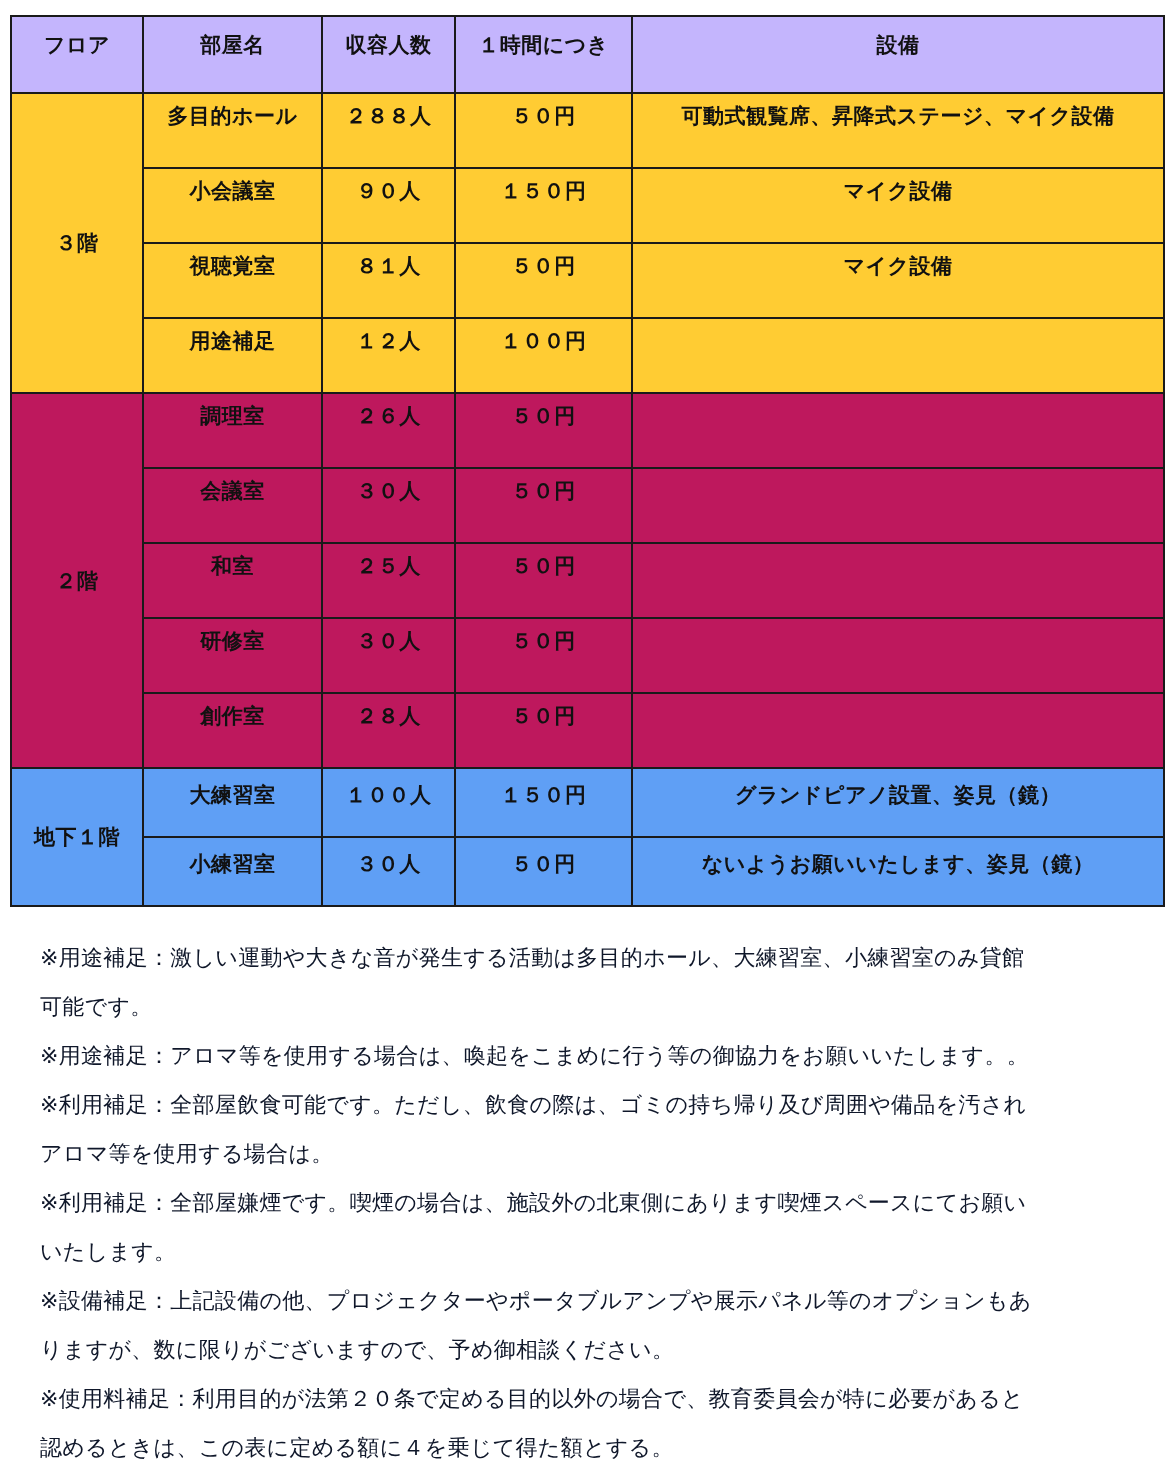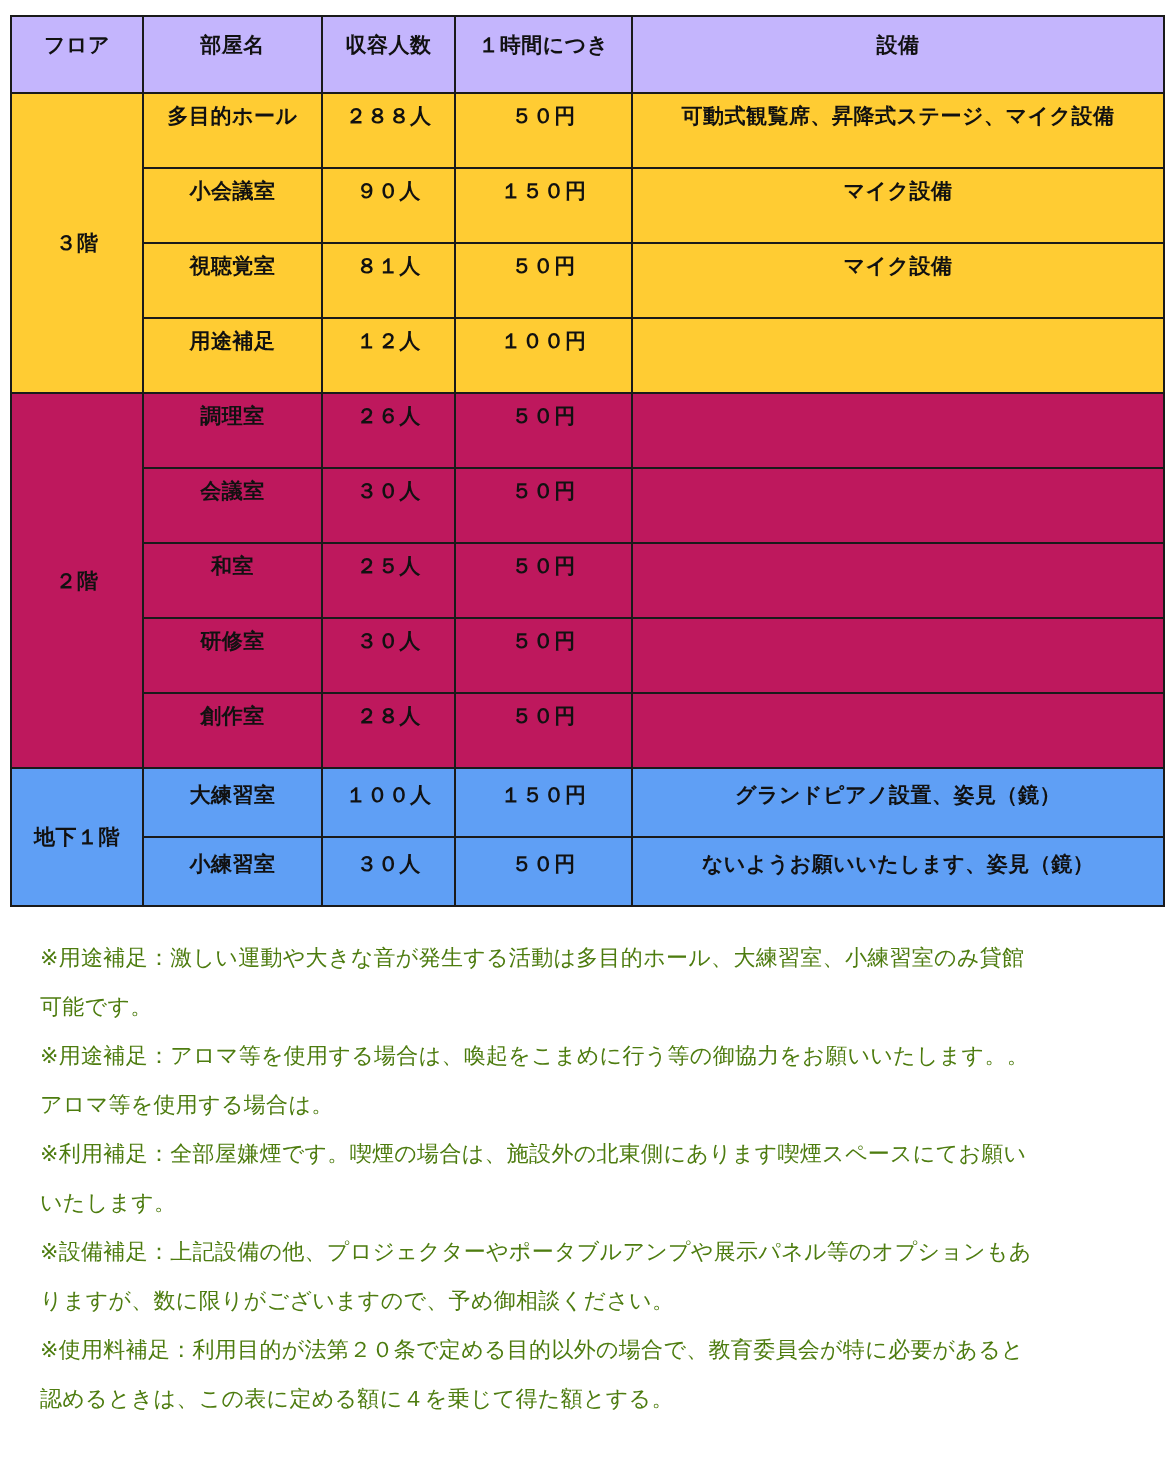--- a/index.html
+++ b/index.html
@@ -22,21 +22,21 @@
   table.rooms th { background: #c4b5fd; height: 73px; padding-top: 14px; box-sizing: border-box; vertical-align: top; }
   table.rooms tr.head th { height: 77px; }
   td.floor { vertical-align: middle !important; }
   td .cell-text { display: block; padding-top: 8px; }
   tr.f3 td { background: #ffcc33; height: 73px; }
   tr.f2 td { background: #be185d; height: 73px; }
   tr.b1 td { background: #5f9ff5; height: 67px; }
   tr.b1 td .cell-text { padding-top: 12px; }
   td.num { letter-spacing: 6px; }
   .notes { position: absolute; left: 40px; top: 933px; width: 1110px; }
-  .note-line { font-size: 22px; line-height: 49px; height: 49px; white-space: nowrap; letter-spacing: 0.3px; color: #4d7c0f; }
+  .note-line { font-size: 22px; line-height: 49px; height: 49px; white-space: nowrap; letter-spacing: 0.3px; color: #0f172a; }
 </style>
 </head>
 <body>
 
 <table class="rooms">
   <colgroup>
     <col class="c-floor">
       <col class="c-room">
       <col class="c-cap">
       <col class="c-fee">
@@ -212,20 +212,21 @@
           <span class="cell-text">ないようお願いいたします、姿見（鏡）</span>
         </td>
     </tr>
   </tbody>
 </table>
 
 <div class="notes">
   <div class="note-line">※用途補足：激しい運動や大きな音が発生する活動は多目的ホール、大練習室、小練習室のみ貸館</div>
   <div class="note-line">可能です。</div>
   <div class="note-line">※用途補足：アロマ等を使用する場合は、喚起をこまめに行う等の御協力をお願いいたします。。</div>
+  <div class="note-line">※利用補足：全部屋飲食可能です。ただし、飲食の際は、ゴミの持ち帰り及び周囲や備品を汚され</div>
   <div class="note-line">アロマ等を使用する場合は。</div>
   <div class="note-line">※利用補足：全部屋嫌煙です。喫煙の場合は、施設外の北東側にあります喫煙スペースにてお願い</div>
   <div class="note-line">いたします。</div>
   <div class="note-line">※設備補足：上記設備の他、プロジェクターやポータブルアンプや展示パネル等のオプションもあ</div>
   <div class="note-line">りますが、数に限りがございますので、予め御相談ください。</div>
   <div class="note-line">※使用料補足：利用目的が法第２０条で定める目的以外の場合で、教育委員会が特に必要があると</div>
   <div class="note-line">認めるときは、この表に定める額に４を乗じて得た額とする。</div>
 </div>
 
 </body></html>

